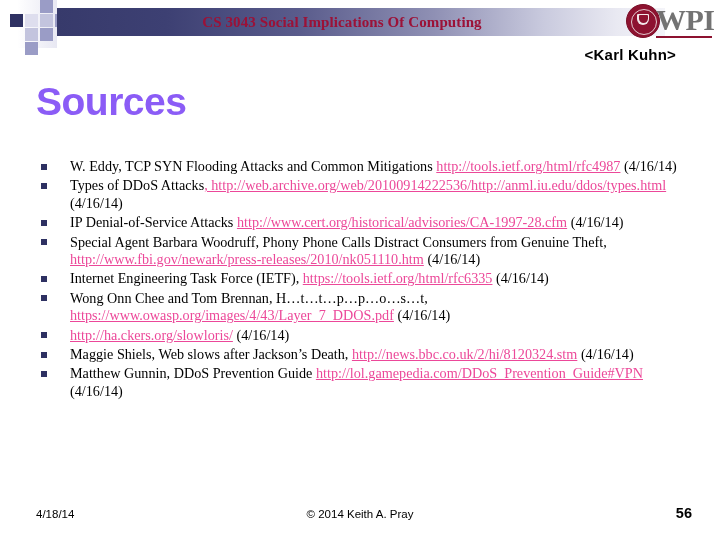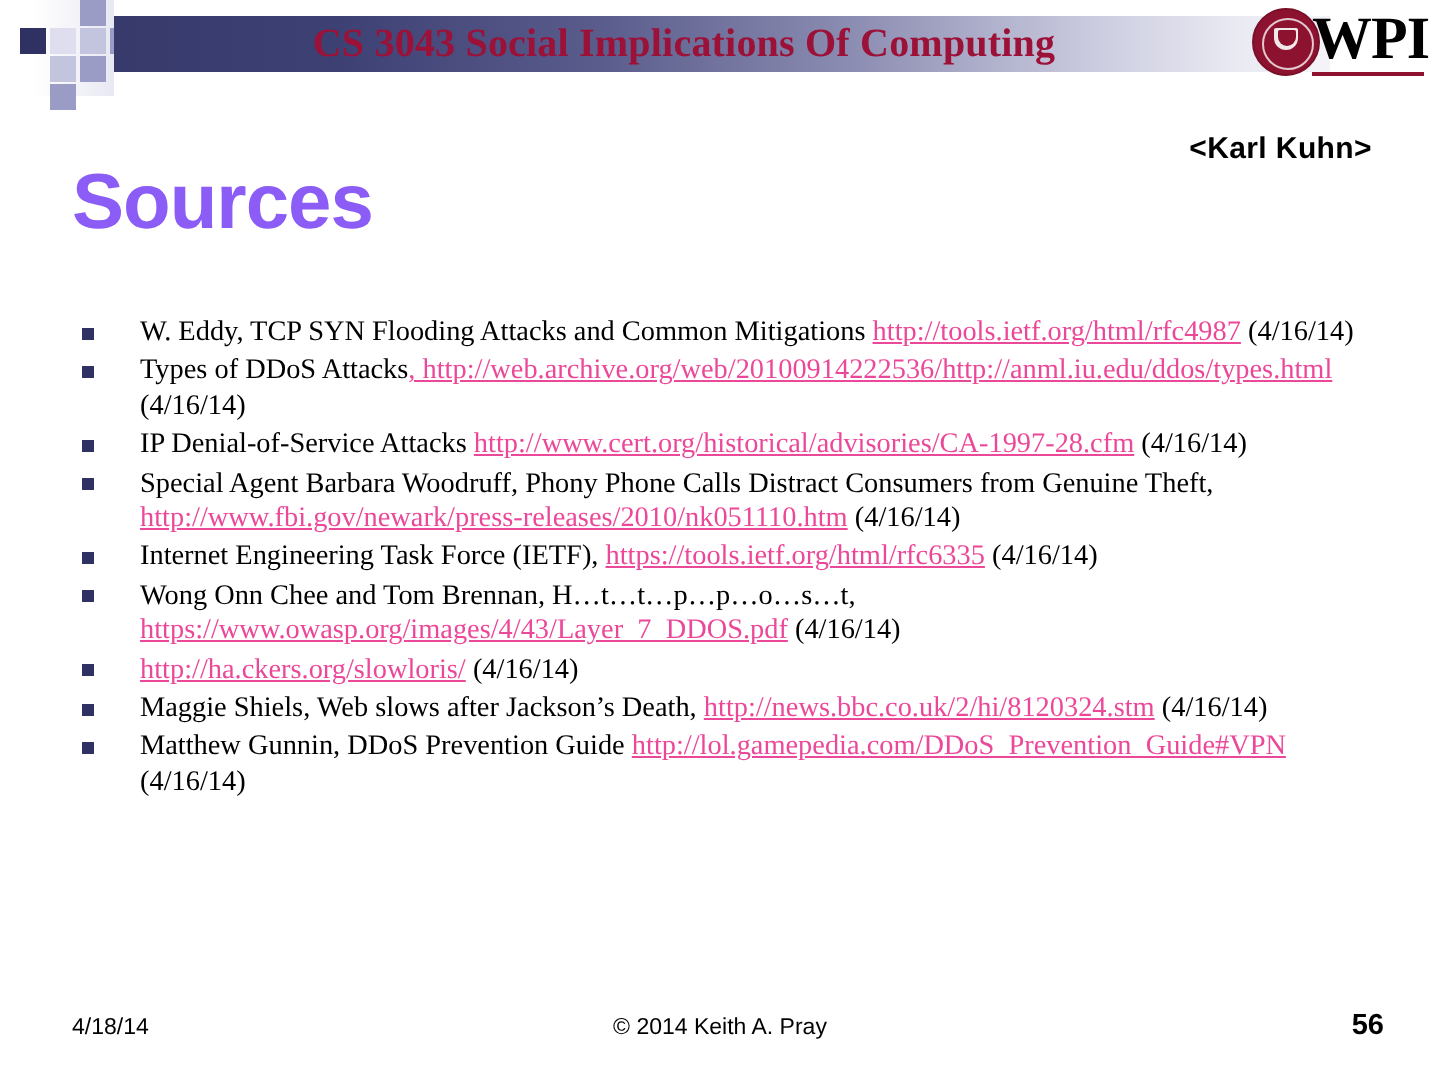--- a/index.html
+++ b/index.html
@@ -35,21 +35,21 @@
   .header-title {
     position: absolute;
     left: 57px;
     top: 8px;
     width: 570px;
     height: 32px;
     line-height: 28px;
     text-align: center;
     font-family: "Liberation Serif", serif;
     font-weight: bold;
-    font-size: 20px;
+    font-size: 15px;
     color: #9c1137;
     letter-spacing: 0.1px;
     white-space: nowrap;
   }
   .deco-fade {
     position: absolute;
     left: 0px; top: 0px;
     width: 57px; height: 48px;
     background: linear-gradient(to right, #ffffff 0%, #ffffff 30%, #e8e8f3 100%);
   }
@@ -99,43 +99,42 @@
     border-radius: 1px 1px 5px 5px;
   }
   .wpi-text {
     position: absolute;
     left: 30px;
     top: 0px;
     font-family: "Liberation Serif", serif;
     font-weight: bold;
     font-size: 30px;
     line-height: 36px;
-    color: #000000;
+    color: #737373;
     letter-spacing: -0.5px;
   }
   .wpi-rule {
     position: absolute;
     left: 30px;
     top: 34px;
     width: 56px;
     height: 2px;
     background: #8d1230;
   }
 
   
   .presenter {
     position: absolute;
-    right: 34px;
+    right: 44px;
     top: 46px;
     font-family: "Liberation Sans", sans-serif;
     font-weight: bold;
     font-size: 15px;
     color: #000000;
     letter-spacing: 0.2px;
-    margin-top: 20px;
   }
 
   
   .slide-title {
     position: absolute;
     left: 36px;
     top: 80px;
     font-family: "Liberation Sans", sans-serif;
     font-weight: bold;
     font-size: 39px;

